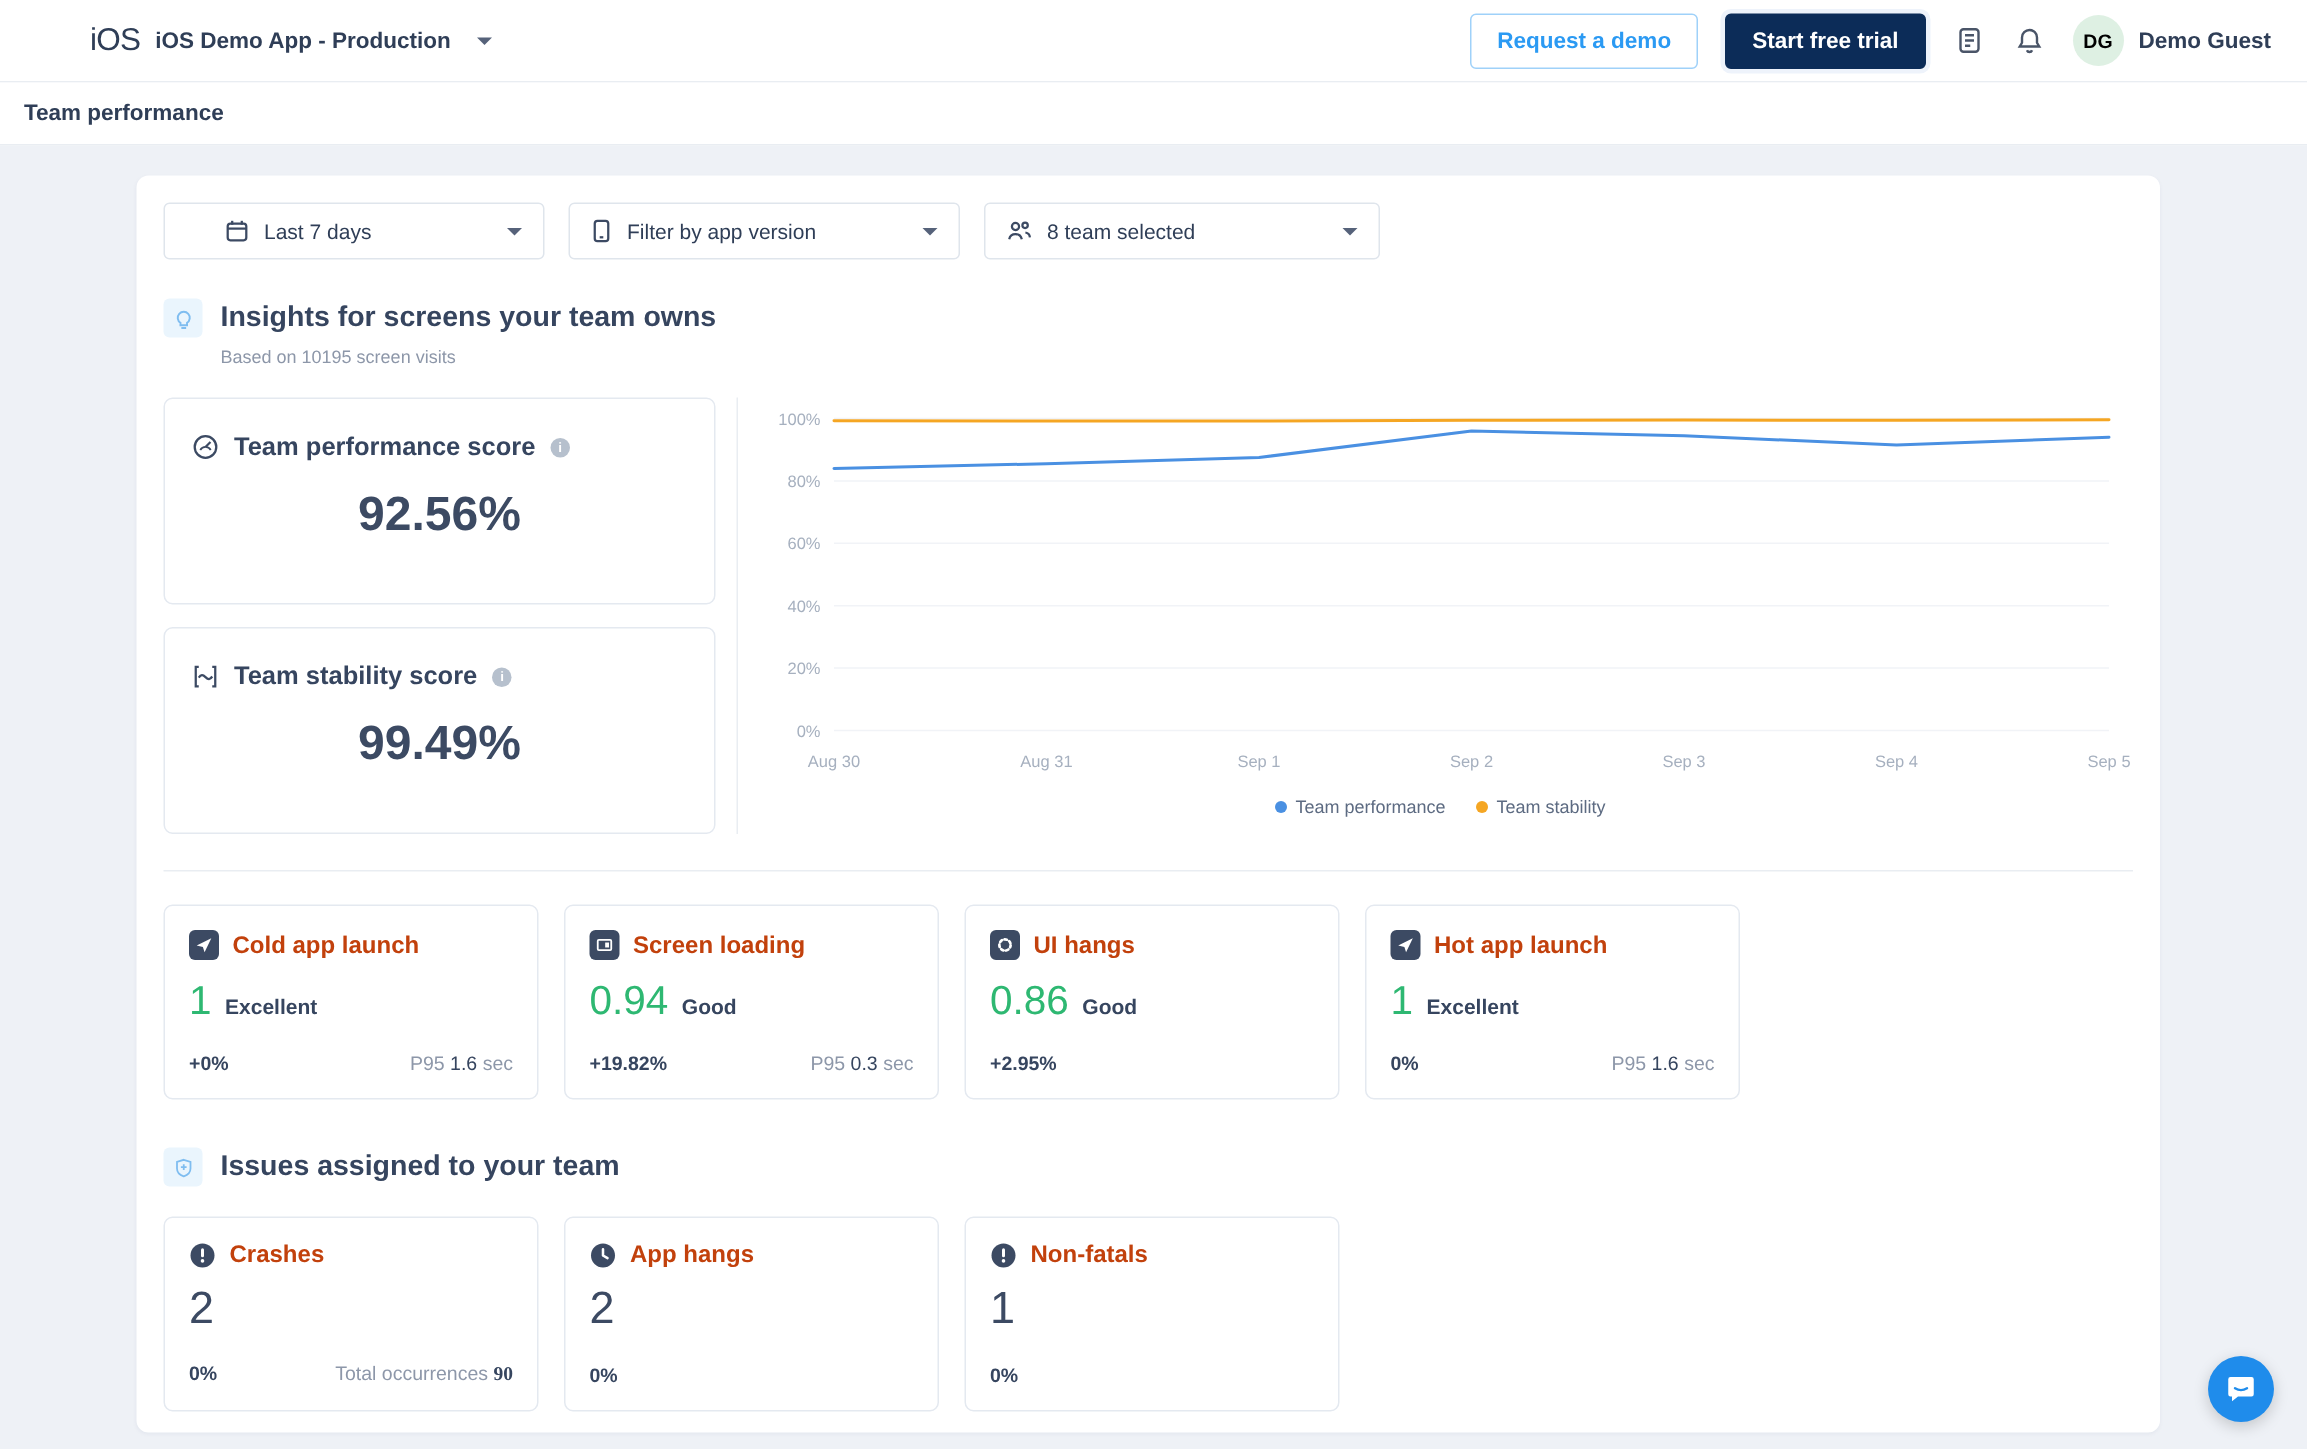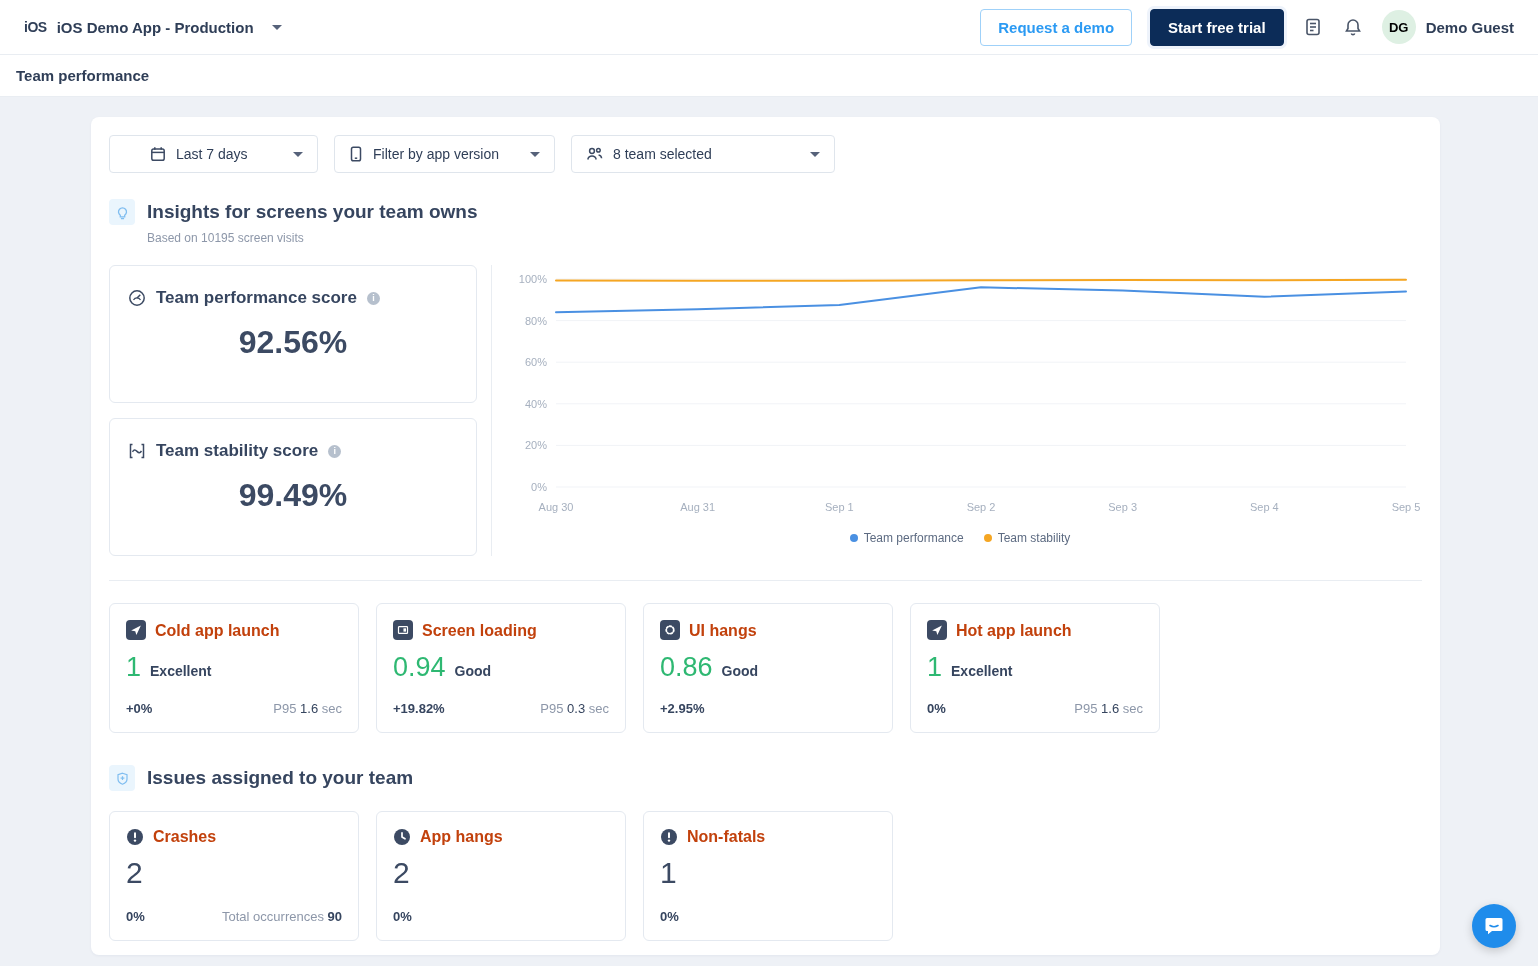--- a/index.html
+++ b/index.html
@@ -8,21 +8,21 @@
     width:1538px; height:966px; position:relative; overflow:hidden;
     background:#eef1f6; color:#36455f;
     font-family:"Liberation Sans", sans-serif;
   }
   
   .topnav {
     background:#fff; height:55px; display:flex; align-items:center;
     padding:0 24px; border-bottom:1px solid #e9edf2;
   }
   .nav-left { display:flex; align-items:center; gap:10px; cursor:pointer; }
-  .logo { font-weight:700; font-size:14px; color:#2f3e57; letter-spacing:-0.5px; }
+  .logo { font-weight:400; font-size:21px; color:#2f3e57; letter-spacing:-0.5px;margin-left:36px; }
   .app-name { font-weight:700; font-size:15px; color:#2f3e57; }
   .caret { width:0; height:0; border-left:5px solid transparent; border-right:5px solid transparent; border-top:5px solid #56627a; margin-left:8px; }
   .nav-right { margin-left:auto; display:flex; align-items:center; gap:18px; }
   .btn { border-radius:4px; padding:9px 17px; font-size:15px; font-weight:700; cursor:pointer; font-family:inherit; }
   .btn-outline { background:#fff; color:#2b9af3; border:1px solid #9fd1f9; }
   .btn-primary { background:#0c2c58; color:#fff; border:1px solid #0c2c58; box-shadow:0 0 0 3px #eef3fb; }
   .nav-icon { width:22px; height:22px; cursor:pointer; display:flex; align-items:center; justify-content:center; }
   .user { display:flex; align-items:center; gap:10px; cursor:pointer; }
   .avatar { width:34px; height:34px; border-radius:50%; background:#def0e3; color:#000000; font-size:13px; font-weight:700; display:flex; align-items:center; justify-content:center; }
   .user-name { font-weight:700; font-size:15px; color:#2f3e57; }
@@ -39,21 +39,21 @@
     box-shadow:0 1px 3px rgba(16,36,94,.05);
   }
   
   .filters { display:flex; gap:16px; margin-bottom:26px; }
   .filter {
     display:flex; align-items:center; gap:10px; background:#fff; cursor:pointer;
     border:1px solid #dfe5ec; border-radius:4px; height:38px; padding:0 14px;
   }
   .filter-label { font-size:14px; color:#2f3e57; font-weight:500; }
   .filter .caret { margin-left:auto; }
-  .f1 { width:209px;padding-left:40px; } .f2 { width:221px; } .f3 { width:264px; }
+  .f1 { width:254px;padding-left:40px; } .f2 { width:261px; } .f3 { width:264px; }
   
   .section-head { display:flex; align-items:center; gap:12px; }
   .icon-box { width:26px; height:26px; background:#eaf5fd; border-radius:4px; display:flex; align-items:center; justify-content:center; flex:0 0 auto; }
   .section-title { font-size:19px; font-weight:600; color:#36455f; }
   .section-sub { margin:6px 0 0 38px; font-size:12px; color:#8d97a9; }
   
   .insights-body { display:flex; margin-top:20px; align-items:stretch; }
   .score-col { width:368px; flex:0 0 auto; display:flex; flex-direction:column; gap:15px; margin-right:14px; }
   .score-card { border:1px solid #e4e9f0; border-radius:6px; padding:22px 18px; height:138px;text-align:center; }
   .score-head { display:flex; align-items:center; gap:10px; font-size:17px; font-weight:600; color:#36455f; }
@@ -78,21 +78,21 @@
   .m-status { font-size:14px; font-weight:600; color:#36455f; }
   .m-footer { margin-top:auto; display:flex; justify-content:space-between; align-items:baseline; font-size:13px; }
   .m-change { font-weight:600; color:#36455f; }
   .p95 { color:#8d97a9; }
   .p95 b { color:#36455f; font-weight:400; }
   
   .issues-head { margin-top:32px; }
   .issue-row { display:flex; gap:17px; margin-top:20px; }
   .i-value { font-size:30px; color:#3c4a63; font-weight:500; margin-top:10px; }
   .total { color:#8d97a9; }
-  .total b { color:#36455f; font-weight:700; }
+  .total b { color:#36455f; font-weight:700;font-family:Liberation Serif, serif; }
   
   .chat-bubble {
     position:absolute; right:22px; bottom:18px; width:44px; height:44px;
     border-radius:50%; background:#1f8ceb; display:flex; align-items:center; justify-content:center;
     box-shadow:0 3px 10px rgba(0,0,0,.18); cursor:pointer;
   }
 </style>
 </head>
 <body>
 

